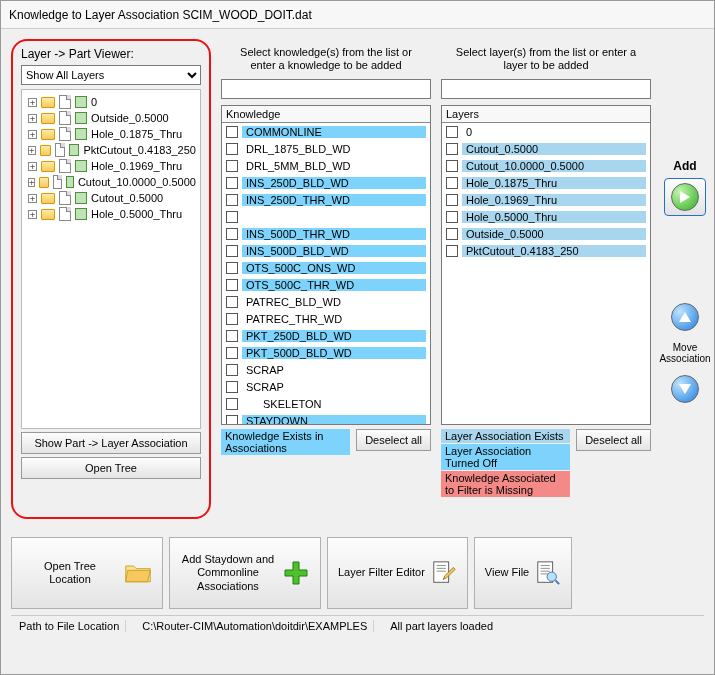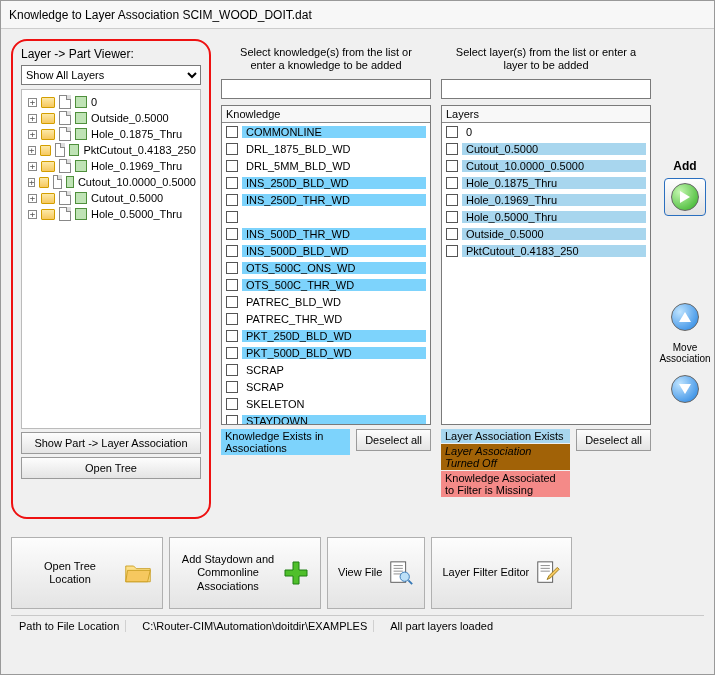--- a/index.html
+++ b/index.html
@@ -30,21 +30,21 @@
   
   .col { flex:1; display:flex; flex-direction:column; }
   .instructions { text-align:center; font-size:11px; height:40px; padding:2px 6px; display:flex; align-items:center; justify-content:center; line-height:1.2; }
   .search { width:100%; height:20px; border:1px solid #7a7a7a; background:#fff; padding:0 4px; font-size:11px; }
   .list-box { border:1px solid #7a7a7a; background:#fff; margin-top:6px; height:320px; overflow-y:scroll; overflow-x:scroll; }
   .list-header { border-bottom:1px solid #888; background:#f8f8f8; padding:2px 4px; font-size:11px; font-weight:400; }
   .li-row { display:flex; align-items:center; gap:4px; padding:0 4px; height:17px; font-size:11px; white-space:nowrap; }
   .chk { width:12px; height:12px; border:1px solid #555; background:#fff; flex:0 0 12px; }
   .hl-green { background:#7dd3fc; }
   .hl-blue  { background:#a8d6ee; }
-  .hl-yellow{ background:#a16207;font-style:italic; }
+  .hl-yellow{ background:#7dd3fc; }
   .hl-red   { background:#f48a88; }
 
   .below-list { display:flex; gap:6px; align-items:flex-start; margin-top:4px;justify-content:center; }
   .legend { font-size:11px; }
   .legend div { padding:1px 4px; margin-bottom:1px; }
   .deselect-btn { background:linear-gradient(#fdfdfd,#e4e4e4); border:1px solid #9a9a9a; font-size:11px; height:22px; padding:0 8px; }
 
   
   .side-controls { width:48px; display:flex; flex-direction:column; align-items:center; padding-top:120px; gap:6px; }
   .sq-btn { width:42px; height:38px; border:1px solid #2a6fbf; border-radius:4px; background:linear-gradient(#fefefe,#e2e2e2); display:flex; align-items:center; justify-content:center; }
@@ -216,21 +216,21 @@
             <div class="li-row">
               <span class="chk"></span>
               <span class="" style="padding:0 4px; width:100%;">SCRAP</span>
             </div>
             <div class="li-row">
               <span class="chk"></span>
               <span class="" style="padding:0 4px; width:100%;">SCRAP</span>
             </div>
             <div class="li-row">
               <span class="chk"></span>
-              <span class="" style="padding:0 4px; width:100%;">SKELETON</span>
+              <span class="" style="padding:0 4px; width:100%;margin-left:17px;">SKELETON</span>
             </div>
             <div class="li-row">
               <span class="chk"></span>
               <span class="hl-green" style="padding:0 4px; width:100%;">STAYDOWN</span>
             </div>
           </div>
         <div class="below-list">
           <div class="legend" style="flex:1;">
             <div class="hl-green">Knowledge Exists in Associations</div>
           </div>
@@ -319,41 +319,41 @@
           <path d="M4 9h26l-3 13H2z" fill="#f6c85f" stroke="#c89b1f"></path>
         </svg>
       </button>
       <button class="tool-btn">
         <span class="txt">Add Staydown and Commonline Associations</span>
         <svg class="ico-plus" viewBox="0 0 28 28">
           <path d="M11 3h6v8h8v6h-8v8h-6v-8H3v-6h8z" fill="#4fbf2b" stroke="#1f7f12"></path>
         </svg>
       </button>
       <button class="tool-btn">
+        <span class="txt">Layer Filter Editor</span>
+        <svg class="ico-doc" viewBox="0 0 28 28">
+          <rect x="3" y="2" width="16" height="22" fill="#fff" stroke="#555"></rect>
+          <line x1="6" y1="6" x2="16" y2="6" stroke="#888"></line>
+            <line x1="6" y1="9" x2="16" y2="9" stroke="#888"></line>
+          <line x1="6" y1="12" x2="16" y2="12" stroke="#888"></line>
+          <path d="M24 8l-9 9-2 4 4-2 9-9z" fill="#f6c85f" stroke="#9a7a1a"></path>
+        </svg>
+      </button>
+      <button class="tool-btn">
         <span class="txt">View File</span>
         <svg class="ico-doc" viewBox="0 0 28 28">
           <rect x="3" y="2" width="16" height="22" fill="#fff" stroke="#555"></rect>
           <line x1="6" y1="6" x2="16" y2="6" stroke="#888"></line>
             <line x1="6" y1="9" x2="16" y2="9" stroke="#888"></line>
           <line x1="6" y1="12" x2="16" y2="12" stroke="#888"></line>
             <line x1="6" y1="15" x2="16" y2="15" stroke="#888"></line>
           <circle cx="18" cy="18" r="5" fill="#bde0f7" stroke="#3577b5"></circle>
           <line x1="22" y1="22" x2="26" y2="26" stroke="#3577b5" stroke-width="2"></line>
         </svg>
       </button>
-      <button class="tool-btn">
-        <span class="txt">Layer Filter Editor</span>
-        <svg class="ico-doc" viewBox="0 0 28 28">
-          <rect x="3" y="2" width="16" height="22" fill="#fff" stroke="#555"></rect>
-          <line x1="6" y1="6" x2="16" y2="6" stroke="#888"></line>
-            <line x1="6" y1="9" x2="16" y2="9" stroke="#888"></line>
-          <line x1="6" y1="12" x2="16" y2="12" stroke="#888"></line>
-          <path d="M24 8l-9 9-2 4 4-2 9-9z" fill="#f6c85f" stroke="#9a7a1a"></path>
-        </svg>
-      </button>
     </div>
 
     <div class="statusbar">
       <div class="cell">Path to File Location</div>
       <div class="cell">C:\Router-CIM\Automation\doitdir\EXAMPLES</div>
       <div class="cell">All part layers loaded</div>
     </div>
 
   </div>
 </div>

